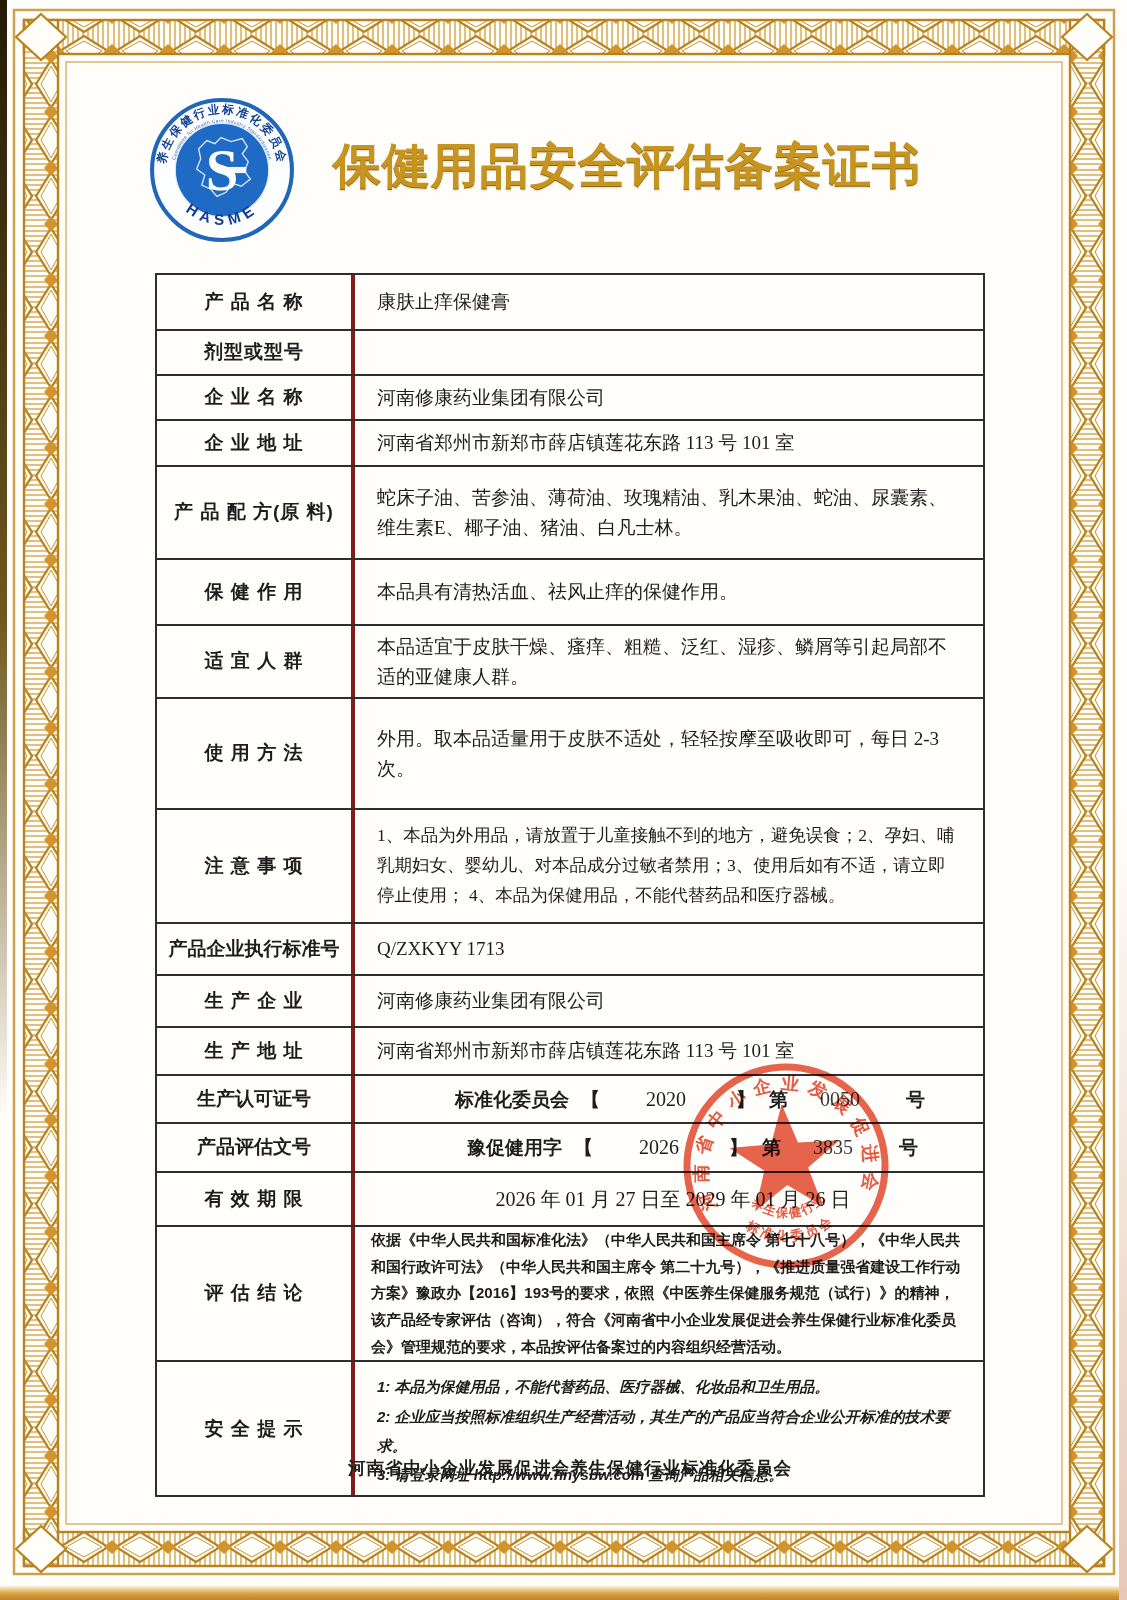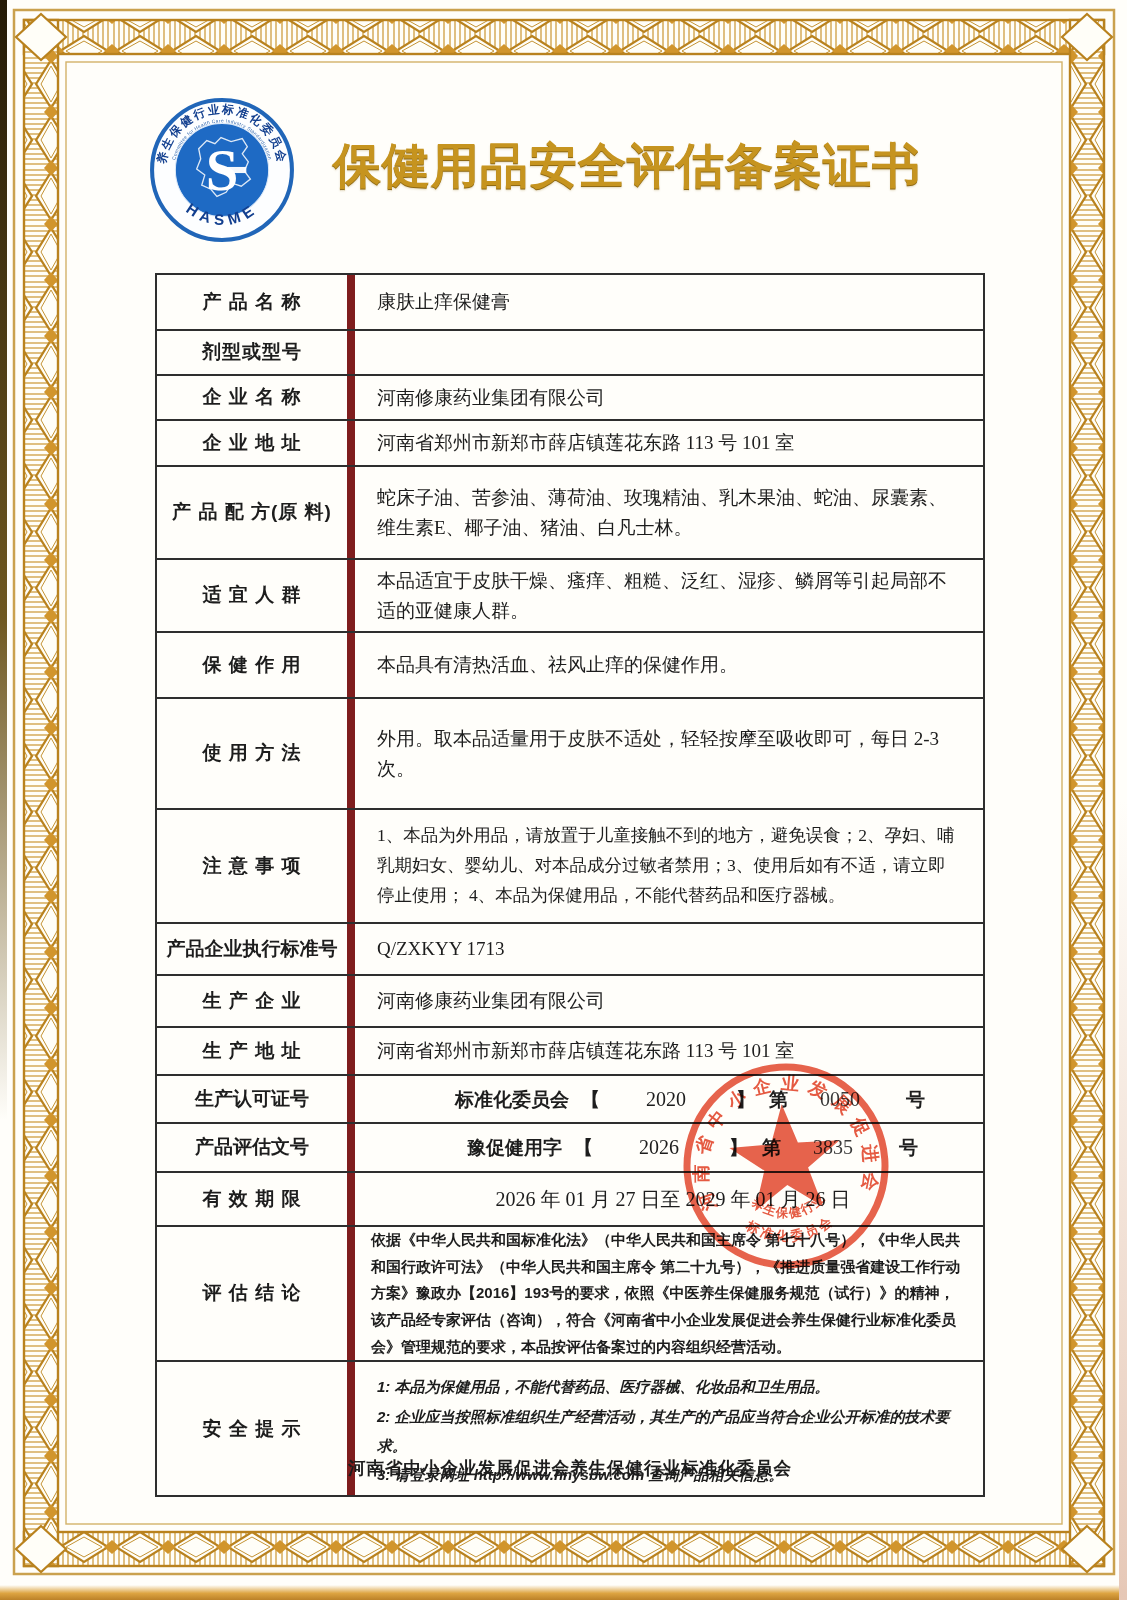--- a/index.html
+++ b/index.html
@@ -29,21 +29,21 @@
   }
 
   
   .cert-table {
     position:absolute; left:155px; top:273px; width:830px; z-index:3;
     border:2px solid #2e2e2e; background:transparent;
   }
   .row { display:flex; border-top:2px solid #2e2e2e; }
   .row:first-child { border-top:none; }
   .lbl {
-    width:198px; flex:0 0 198px; border-right:8px solid #7f1d1d;
+    width:198px; flex:0 0 198px; border-right:4px solid #7f1d1d;
     display:flex; align-items:center; justify-content:center;
     font-weight:bold; font-size:19px; text-align:center; padding:2px 4px;
     letter-spacing:1px; line-height:1.3;
   }
   .val {
     flex:1; display:flex; align-items:center; padding:6px 22px;
     font-size:19px; font-family:"Liberation Serif", serif; line-height:1.55;
   }
   .val.center { justify-content:center; padding-left:8px; padding-right:0; }
   .val.small  { font-size:15px; font-weight:600; line-height:1.78;
@@ -171,27 +171,27 @@
       <div class="val">河南修康药业集团有限公司</div>
     </div>
     <div class="row" style="min-height:46px">
       <div class="lbl">企 业 地 址</div>
       <div class="val">河南省郑州市新郑市薛店镇莲花东路 113 号 101 室</div>
     </div>
     <div class="row" style="min-height:93px">
       <div class="lbl">产 品 配 方(原 料)</div>
       <div class="val">蛇床子油、苦参油、薄荷油、玫瑰精油、乳木果油、蛇油、尿囊素、维生素E、椰子油、猪油、白凡士林。</div>
     </div>
+    <div class="row" style="min-height:66px">
+      <div class="lbl">保 健 作 用</div>
+      <div class="val">本品具有清热活血、祛风止痒的保健作用。</div>
+    </div>
     <div class="row" style="min-height:73px">
       <div class="lbl">适 宜 人 群</div>
       <div class="val">本品适宜于皮肤干燥、瘙痒、粗糙、泛红、湿疹、鳞屑等引起局部不适的亚健康人群。</div>
-    </div>
-    <div class="row" style="min-height:66px">
-      <div class="lbl">保 健 作 用</div>
-      <div class="val">本品具有清热活血、祛风止痒的保健作用。</div>
     </div>
     <div class="row" style="min-height:111px">
       <div class="lbl">使 用 方 法</div>
       <div class="val">外用。取本品适量用于皮肤不适处，轻轻按摩至吸收即可，每日 2-3 次。</div>
     </div>
     <div class="row" style="min-height:114px">
       <div class="lbl">注 意 事 项</div>
       <div class="val" style="font-size:17.5px; line-height:1.7">1、本品为外用品，请放置于儿童接触不到的地方，避免误食；2、孕妇、哺乳期妇女、婴幼儿、对本品成分过敏者禁用；3、使用后如有不适，请立即停止使用；  4、本品为保健用品，不能代替药品和医疗器械。</div>
     </div>
     <div class="row" style="min-height:52px">

